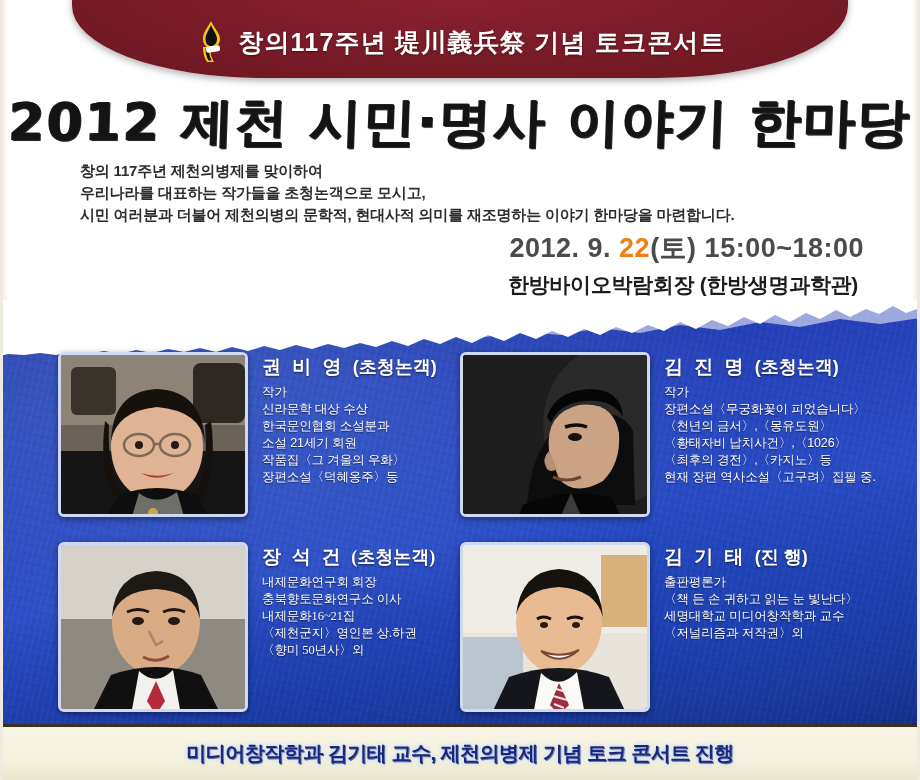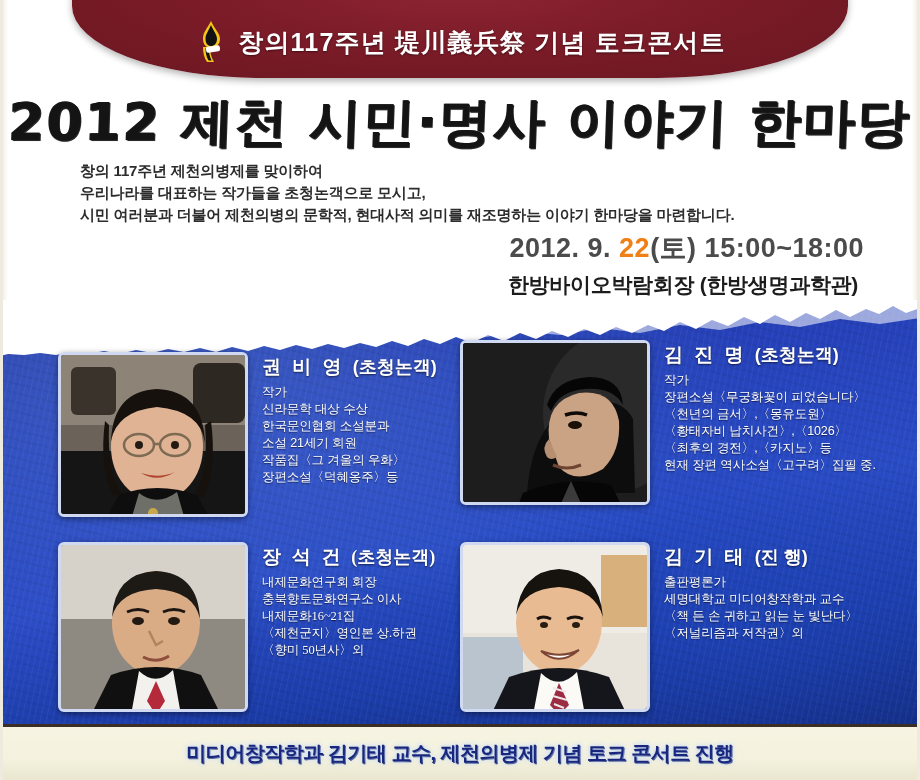--- a/index.html
+++ b/index.html
@@ -129,21 +129,21 @@
   
   .speakers {
     position: absolute; left: 0; top: 300px; width: 920px; height: 424px;
     z-index: 6;
   }
   .speaker {
     position: absolute;
     display: flex; gap: 14px;
   }
   .sp1 { left: 58px; top: 52px; }
-  .sp2 { left: 460px; top: 40px; }
+  .sp2 { left: 460px; top: 52px; }
   .sp3 { left: 58px; top: 242px; font-family: Liberation Serif, serif; }
   .sp4 { left: 460px; top: 242px; }
 
   .photo {
     width: 190px; height: 165px; flex: 0 0 auto;
     border: 3px solid #cfd9f2;
     border-radius: 6px;
     box-shadow: 0 2px 6px rgba(0,0,0,0.45);
     overflow: hidden;
     position: relative;
@@ -356,22 +356,22 @@
           <path d="M90 143 L103 147 M90 151 L104 155 M91 159 L101 163" stroke="#f0e6e8" stroke-width="2"></path>
         </svg>
       </div>
       <div class="info">
         <div class="sp-name">
           <span>김 기 태</span>
           <span class="role">(진 행)</span>
         </div>
         <div class="sp-lines">
           <div>출판평론가</div>
+          <div>〈책 든 손 귀하고 읽는 눈 빛난다〉</div>
           <div>세명대학교 미디어창작학과 교수</div>
-          <div>〈책 든 손 귀하고 읽는 눈 빛난다〉</div>
           <div>〈저널리즘과 저작권〉외</div>
         </div>
       </div>
     </div>
   </div>
 
   <div class="caption-bar">
     <span class="caption-text">미디어창작학과 김기태 교수, 제천의병제 기념 토크 콘서트 진행</span>
   </div>
 

